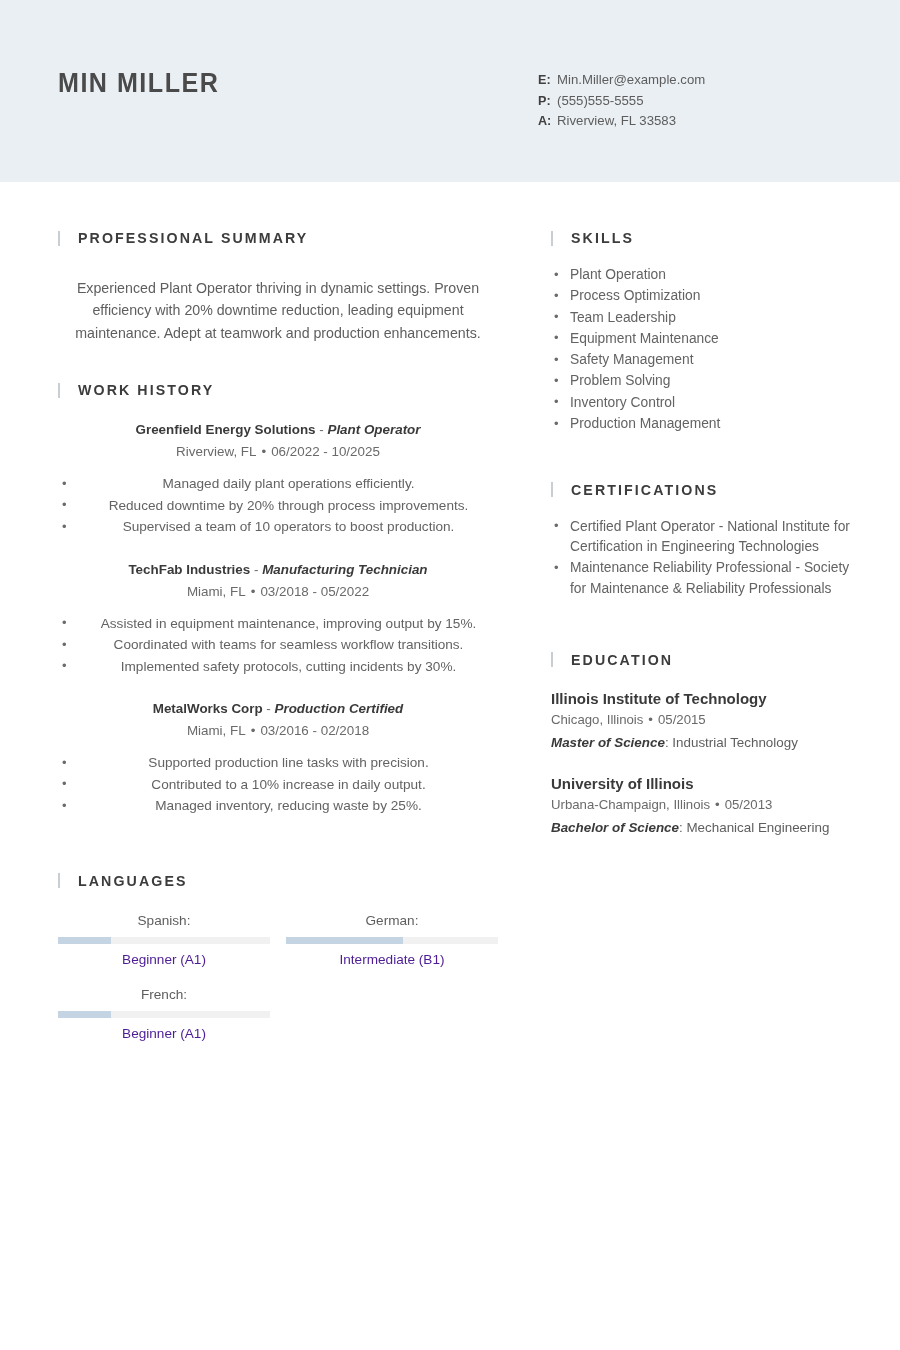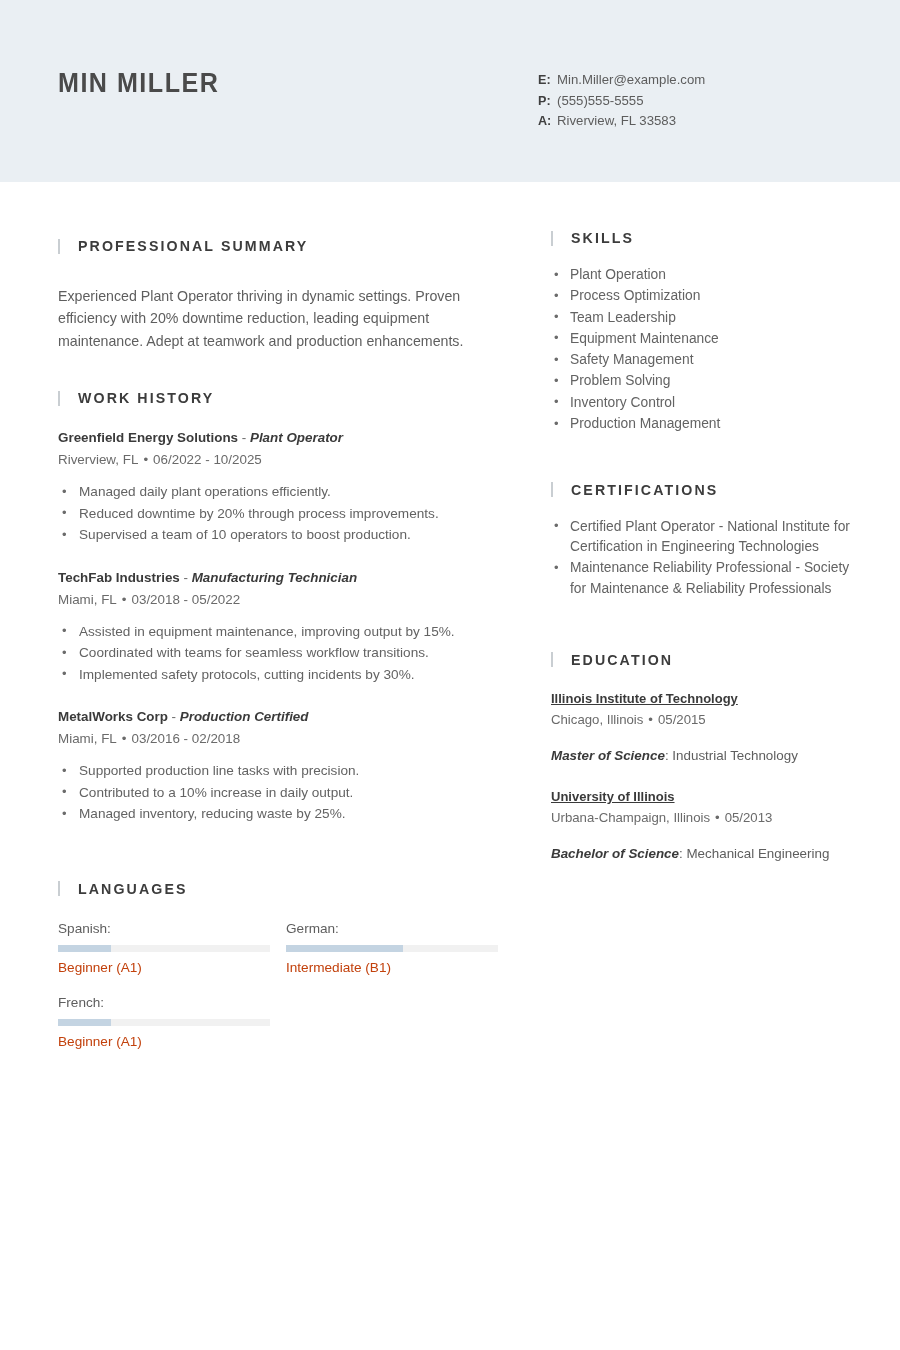--- a/index.html
+++ b/index.html
@@ -72,22 +72,23 @@
   
   .body-area {
     position: absolute;
     top: 182px; left: 0;
     width: 900px;
   }
 
   .col-left {
     position: absolute;
     left: 58px;
-    top: 8px;
+    top: 0;
     width: 440px;
+    text-align: center;
   }
   .col-right {
     position: absolute;
     left: 551px;
     top: 0;
     width: 300px;
   }
 
   
   .section-head {
@@ -207,46 +208,45 @@
     width: 100%;
     height: 7px;
     background: #f1f1f1;
   }
   .lang-fill {
     height: 7px;
     background: #c4d4e2;
   }
   .lang-level {
     font-size: 13.6px;
-    color: #c2410c;
+    color: #4c1d95;
     line-height: 20px;
     margin-top: 6px;
   }
 
   
   .edu { margin-top: 21px; }
   .edu + .edu { margin-top: 21px; }
   .edu-school {
-    font-size: 13px;
+    font-size: 15px;
     font-weight: 700;
     color: #3a3a3a;
     line-height: 19px;
-    text-decoration: underline;
   }
   .edu-meta {
     font-size: 13.2px;
     color: #6a6a6a;
     line-height: 21px;
     margin-top: 1px;
   }
   .edu-degree {
     font-size: 13.4px;
     color: #5e5e5e;
     line-height: 20.5px;
-    margin-top: 16px;
+    margin-top: 3px;
   }
   .edu-degree b {
     font-weight: 700;
     font-style: italic;
     color: #3a3a3a;
   }
 
   .block-gap-1 { margin-top: 38px; }
   .block-gap-2 { margin-top: 56px; }
   .block-gap-3 { margin-top: 48px; }

